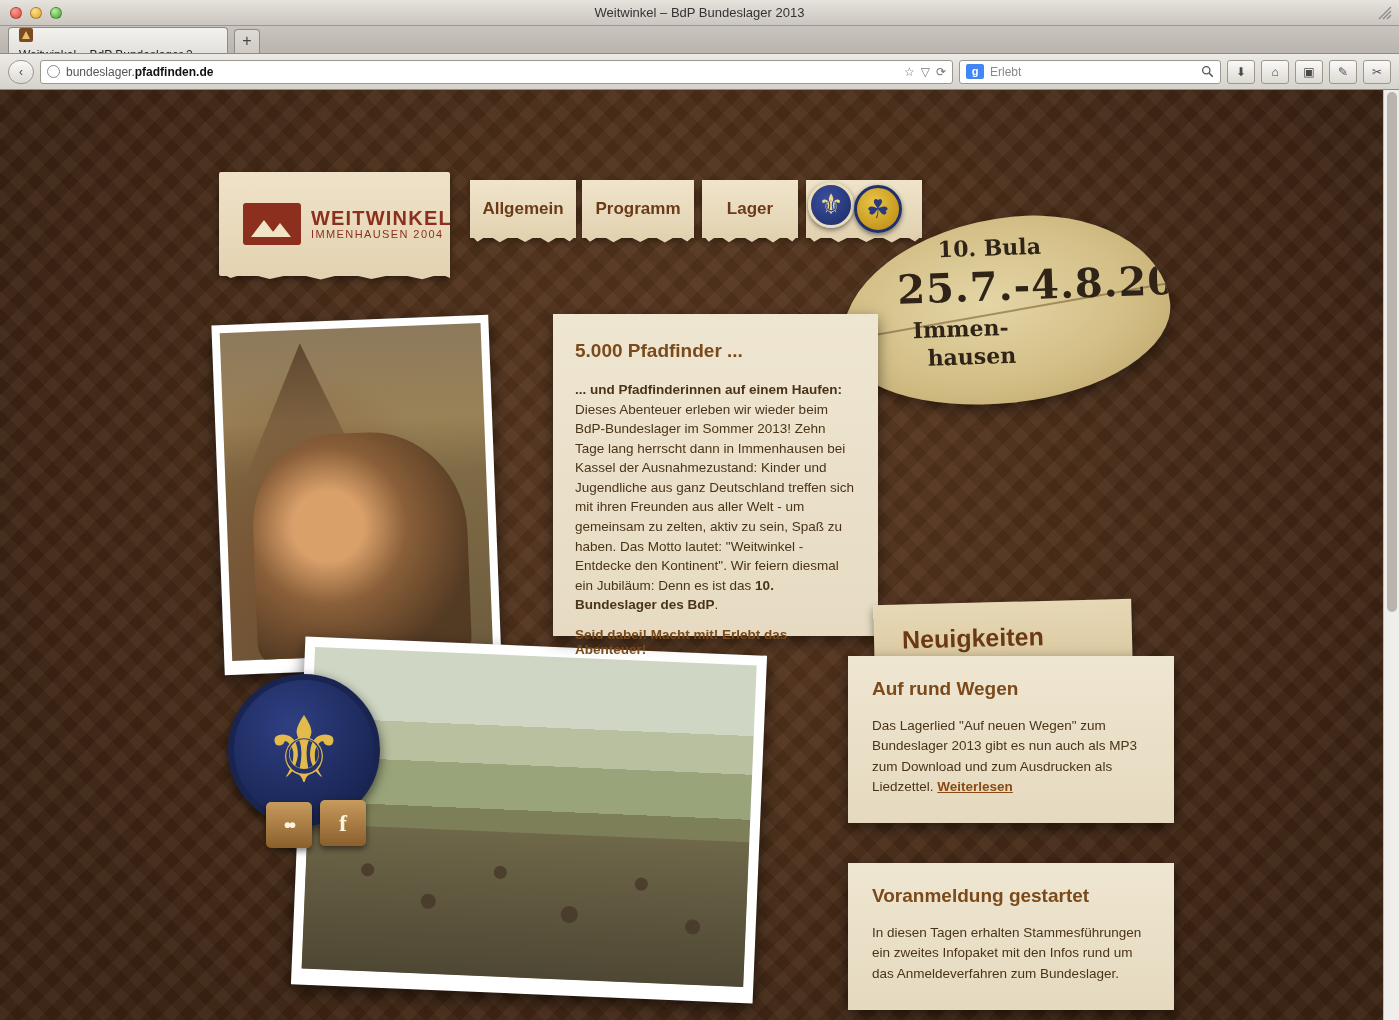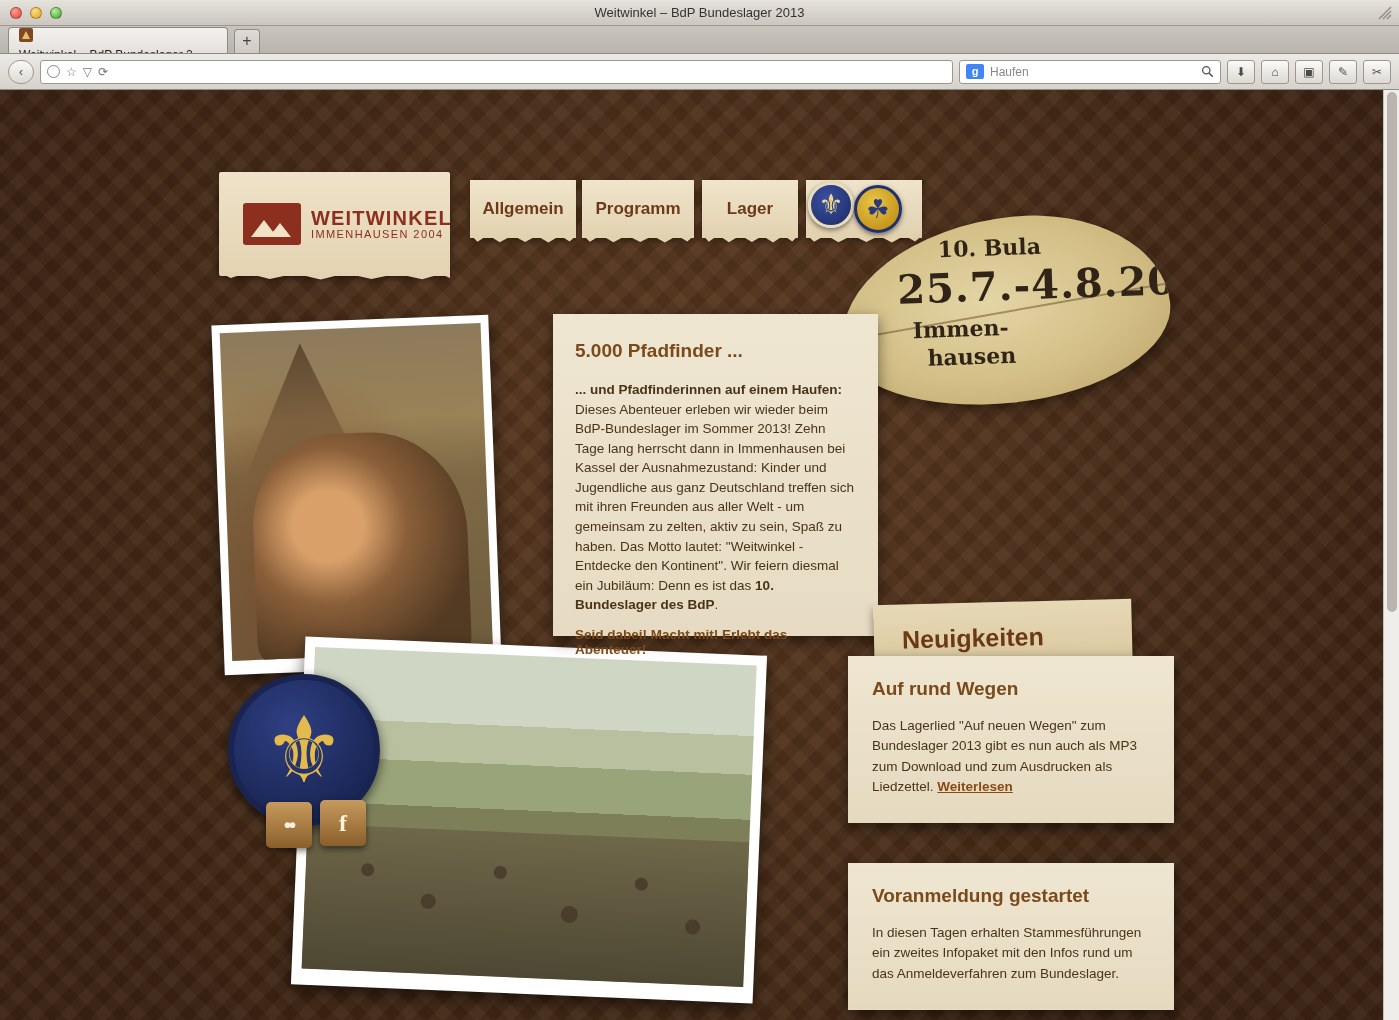--- a/index.html
+++ b/index.html
@@ -361,27 +361,28 @@
       <span class="favicon"></span>
       <span class="tab-label">Weitwinkel – BdP Bundeslager 2...</span>
     </div>
     <div class="newtab">+</div>
   </div>
 
   <div class="navbar">
     <div class="navbtn">‹</div>
     <div class="urlbar">
       <span class="globe"></span>
+      <span class="url-text"><span>bundeslager.</span><b>pfadfinden.de</b></span>
       <span class="mini">☆</span>
       <span class="mini">▽</span>
       <span class="mini">⟳</span>
     </div>
     <div class="searchbar">
       <span class="gbadge">g</span>
-      <span>Haufen</span>
+      <span>Erlebt</span>
       <svg class="search-mag" width="13" height="13" viewBox="0 0 16 16">
         <circle cx="6.5" cy="6.5" r="4.5" stroke="#555" fill="none" stroke-width="1.6"></circle>
         <path d="M10 10 L14.5 14.5" stroke="#555" stroke-width="1.8"></path>
       </svg>
     </div>
     <div class="navbtn2">⬇</div>
     <div class="navbtn2">⌂</div>
     <div class="navbtn2">▣</div>
     <div class="navbtn2">✎</div>
     <div class="navbtn2">✂</div>

